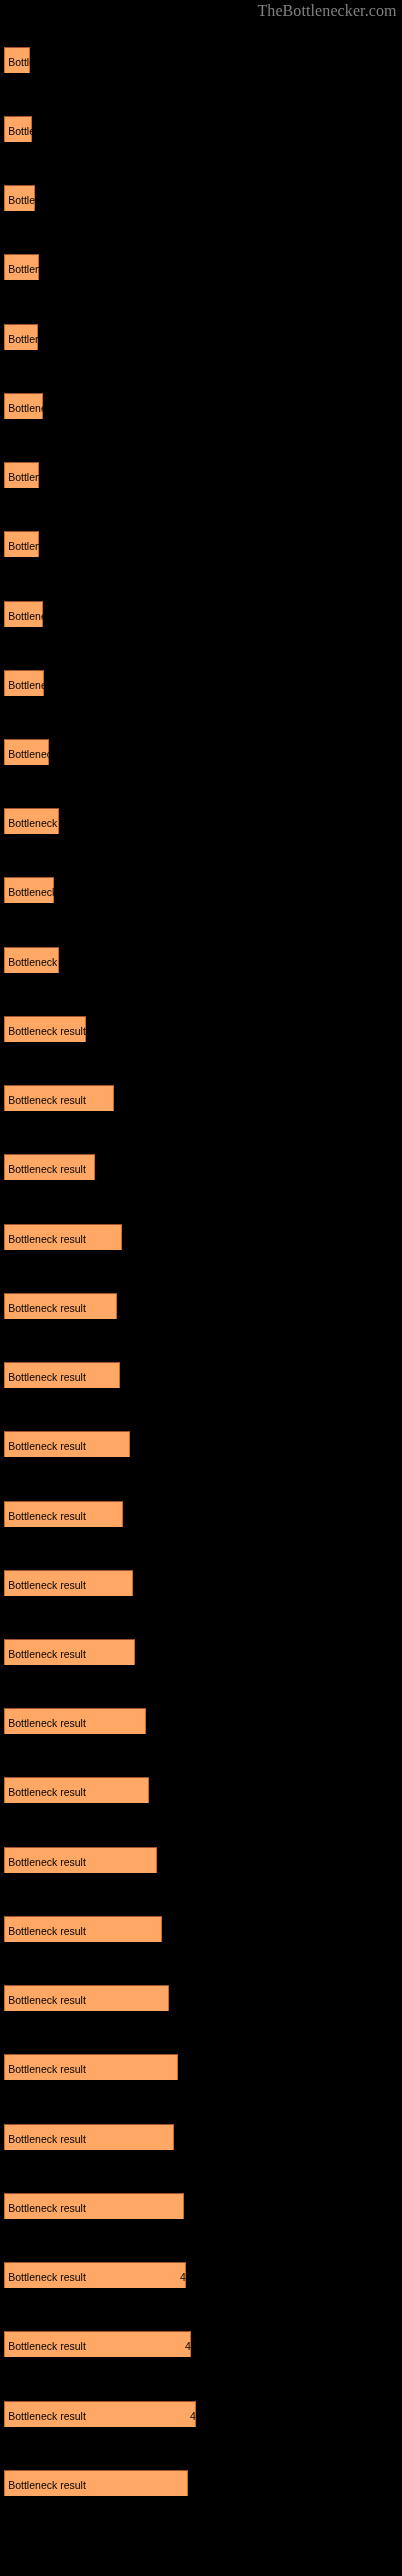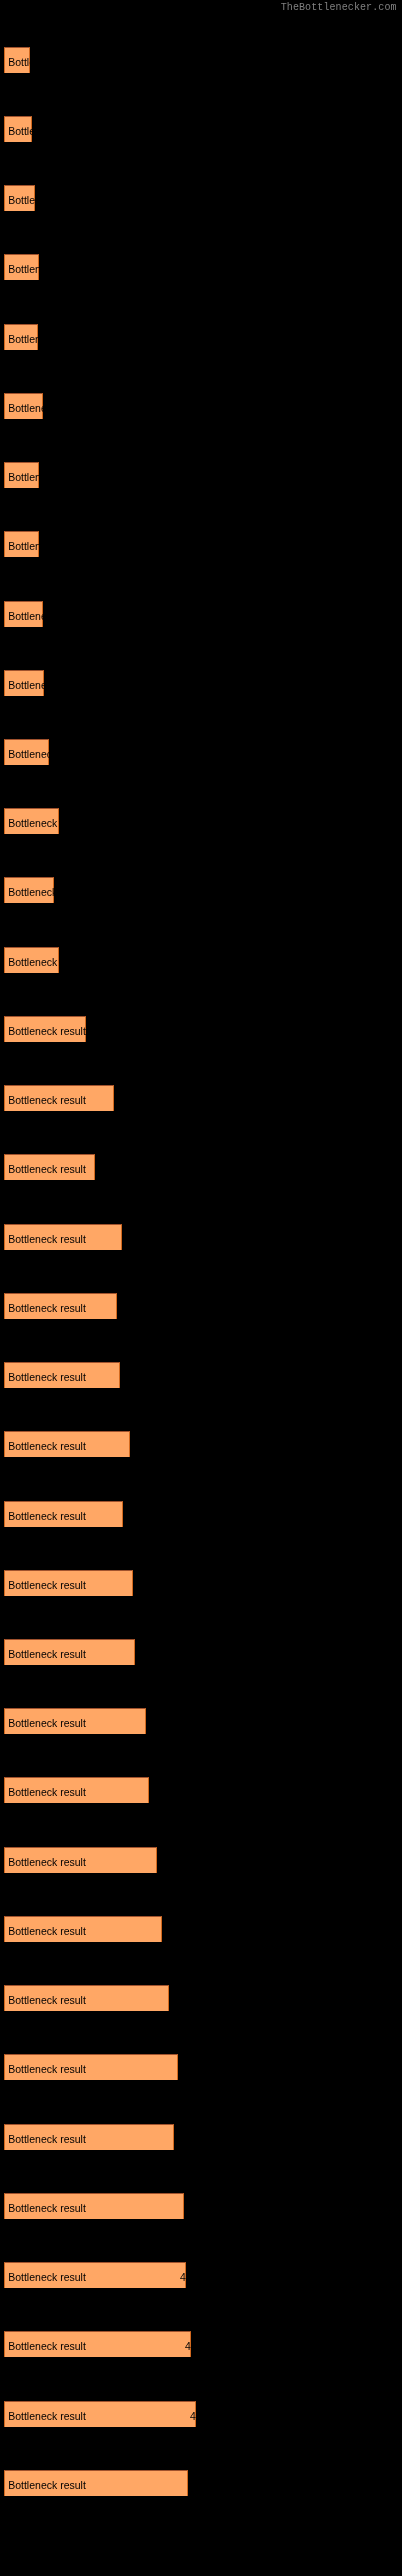--- a/index.html
+++ b/index.html
@@ -14,22 +14,22 @@
     overflow: hidden;
     font-family: "Liberation Sans", sans-serif;
     -webkit-font-smoothing: antialiased;
   }
 
   #site-title {
     position: absolute;
     top: 1.6px;
     right: 6.4px;
     color: #808080;
-    font-size: 10px;
-    font-family: Liberation Mono, monospace;
+    font-size: 16px;
+    font-family: Liberation Serif, serif;
     letter-spacing: 0.1px;
     white-space: nowrap;
   }
 
   #chart-area {
     position: absolute;
     left: 0;
     top: 0;
     width: 403px;
     height: 2576px;

